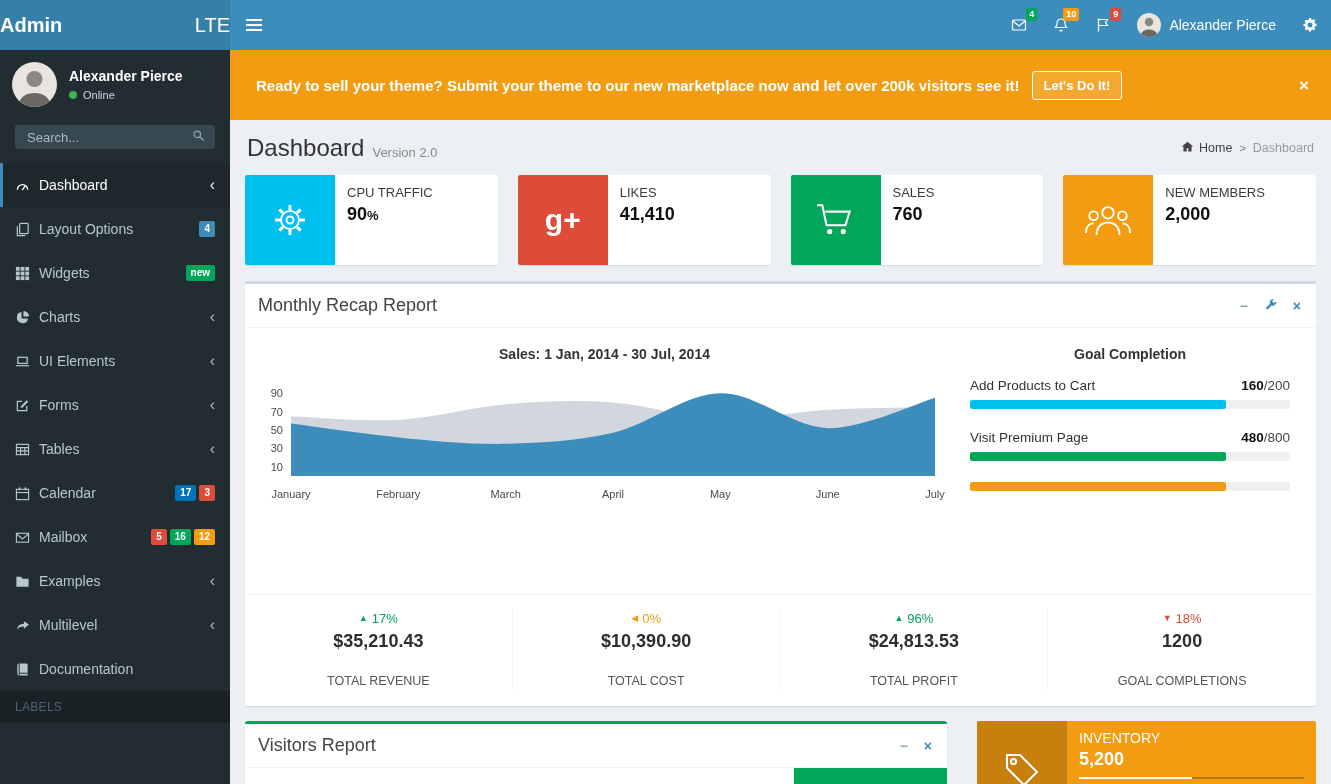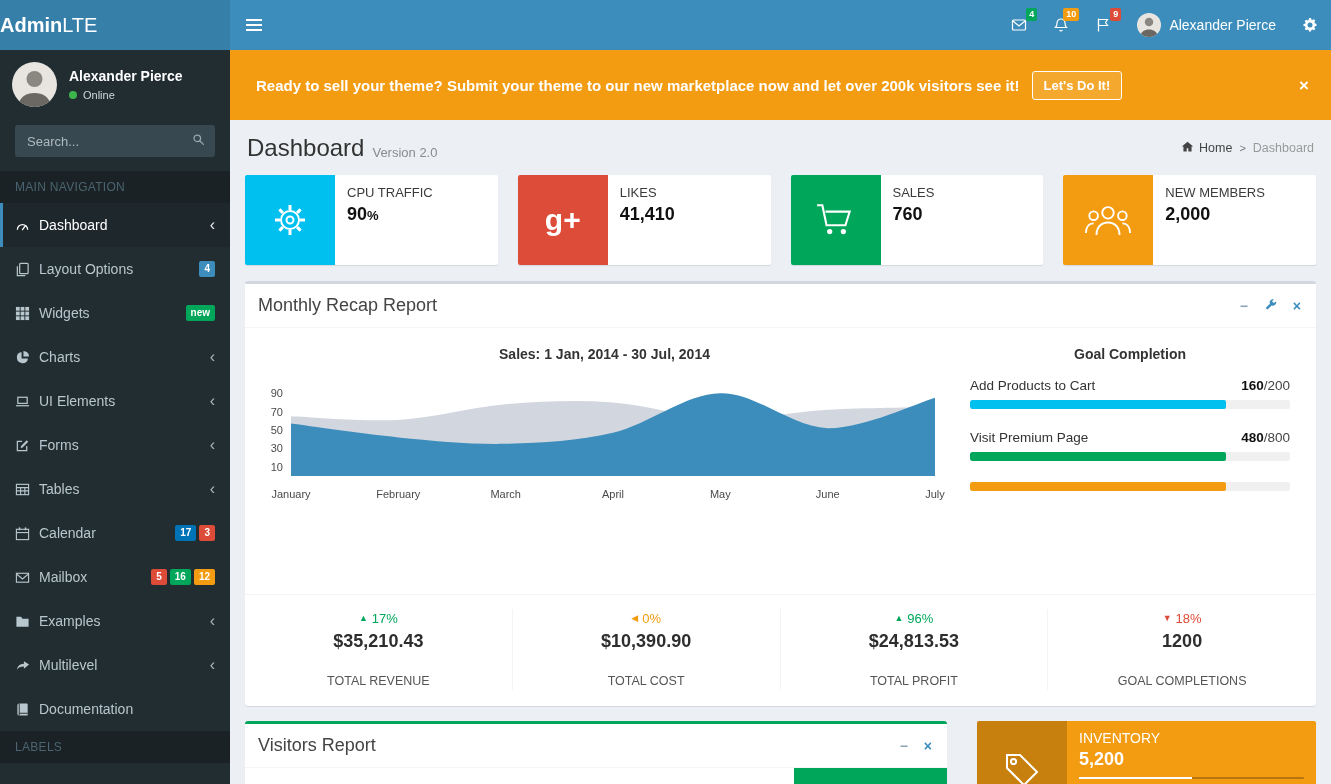--- a/index.html
+++ b/index.html
@@ -2,42 +2,42 @@
 <html><head>
 <meta charset="utf-8">
 <style>
   *{margin:0;padding:0;box-sizing:border-box}
   html,body{background:#ecf0f5}
   body{font-family:"Liberation Sans",sans-serif;width:1331px;height:784px;overflow:hidden}
   .app{position:relative;width:1331px;height:784px;overflow:hidden;background:#ecf0f5}
 
   
   .main-header{position:absolute;top:0;left:0;right:0;height:50px;display:flex;z-index:20}
-  .logo{width:230px;background:#367fa9;color:#fff;display:flex;align-items:center;justify-content:flex-start;font-size:20px;cursor:pointer}
+  .logo{width:230px;background:#367fa9;color:#fff;display:flex;align-items:center;justify-content:space-between;font-size:20px;cursor:pointer}
   .logo b{font-weight:700}
   .navbar{flex:1;background:#3c8dbc;display:flex;align-items:center;color:#fff}
   .hamburger{height:50px;padding:0 16px;display:flex;flex-direction:column;justify-content:center;gap:3px;cursor:pointer}
   .hamburger i{display:block;width:16px;height:2px;background:#fff}
   .nav-right{margin-left:auto;display:flex;align-items:center;height:50px}
   .nav-item{position:relative;height:50px;padding:0 13px;display:flex;align-items:center;cursor:pointer}
   .nav-item svg{display:block}
   .nav-badge{position:absolute;top:8px;right:3px;font-size:9px;line-height:1;padding:2px 3px;border-radius:2px;color:#fff;font-weight:700}
   .bg-green{background:#00a65a}.bg-yellow{background:#f39c12}.bg-red{background:#dd4b39}
   .user-menu{gap:8px}
   .avatar-sm{width:24px;height:24px;border-radius:50%;overflow:hidden;display:block}
   .user-name{font-size:14px}
 
   
   .sidebar{position:absolute;top:50px;left:0;bottom:0;width:230px;background:#222d32;color:#b8c7ce;overflow:hidden}
   .user-panel{display:flex;align-items:center;gap:12px;padding:12px 12px 14px}
   .avatar-lg{width:45px;height:45px;border-radius:50%;overflow:hidden;flex:0 0 45px}
   .up-name{font-size:14px;color:#fff;font-weight:600}
   .up-status{margin-top:5px;font-size:11px;color:#cfd8dc;display:flex;align-items:center;gap:6px}
   .dot{width:8px;height:8px;border-radius:50%;background:#3cb64c;display:inline-block}
-  .sidebar-search{margin:4px 15px 14px;display:flex;height:32px}
+  .sidebar-search{margin:4px 15px 14px;display:flex;height:24px}
   .sidebar-search input{flex:1;min-width:0;background:#374850;border:none;outline:none;border-radius:3px 0 0 3px;color:#eee;font-size:13px;padding:0 12px;font-family:"Liberation Sans",sans-serif}
   .sidebar-search input::placeholder{color:#aeb9bf}
   .search-btn{width:34px;background:#374850;border:none;border-radius:0 3px 3px 0;color:#98a6ad;display:flex;align-items:center;justify-content:center;cursor:pointer}
   .nav-header{background:#1a2226;color:#4b646f;font-size:12px;padding:9px 15px;letter-spacing:.3px}
   .menu-item{display:flex;align-items:center;height:44px;padding:0 15px 0 12px;border-left:3px solid transparent;font-size:14px;cursor:pointer;color:#b8c7ce}
   .menu-item.active{background:#1e282c;border-left-color:#3c8dbc;color:#fff}
   .mi{width:24px;flex:0 0 24px;display:flex;align-items:center}
   .mi svg{width:15px;height:15px}
   .mi-label{flex:1}
   .chev{margin-left:auto;font-size:16px;line-height:1;opacity:.9}
@@ -207,21 +207,20 @@
       <input type="text" placeholder="Search..." style="">
       <button class="search-btn">
           <span><svg viewBox="0 0 16 16" width="13" height="13">
               <g fill="none" stroke="currentColor" stroke-width="1.6">
                 <circle cx="6.5" cy="6.5" r="4"></circle>
                 <path d="M9.8 9.8L14 14" stroke-linecap="round"></path>
               </g>
             </svg></span>
         </button>
     </div>
-    <div class="nav-header">MAIN NAVIGATION</div>
     <nav>
       <div class="menu-item active">
         <span class="mi">
             <svg viewBox="0 0 16 16">
               <g fill="none" stroke="currentColor" stroke-width="1.4">
                 <path d="M2.5 12.5a5.5 5.5 0 1 1 11 0"></path>
                 <path d="M8 12.5l2.8-3.8" stroke-linecap="round"></path>
               </g>
             </svg>
           </span>

